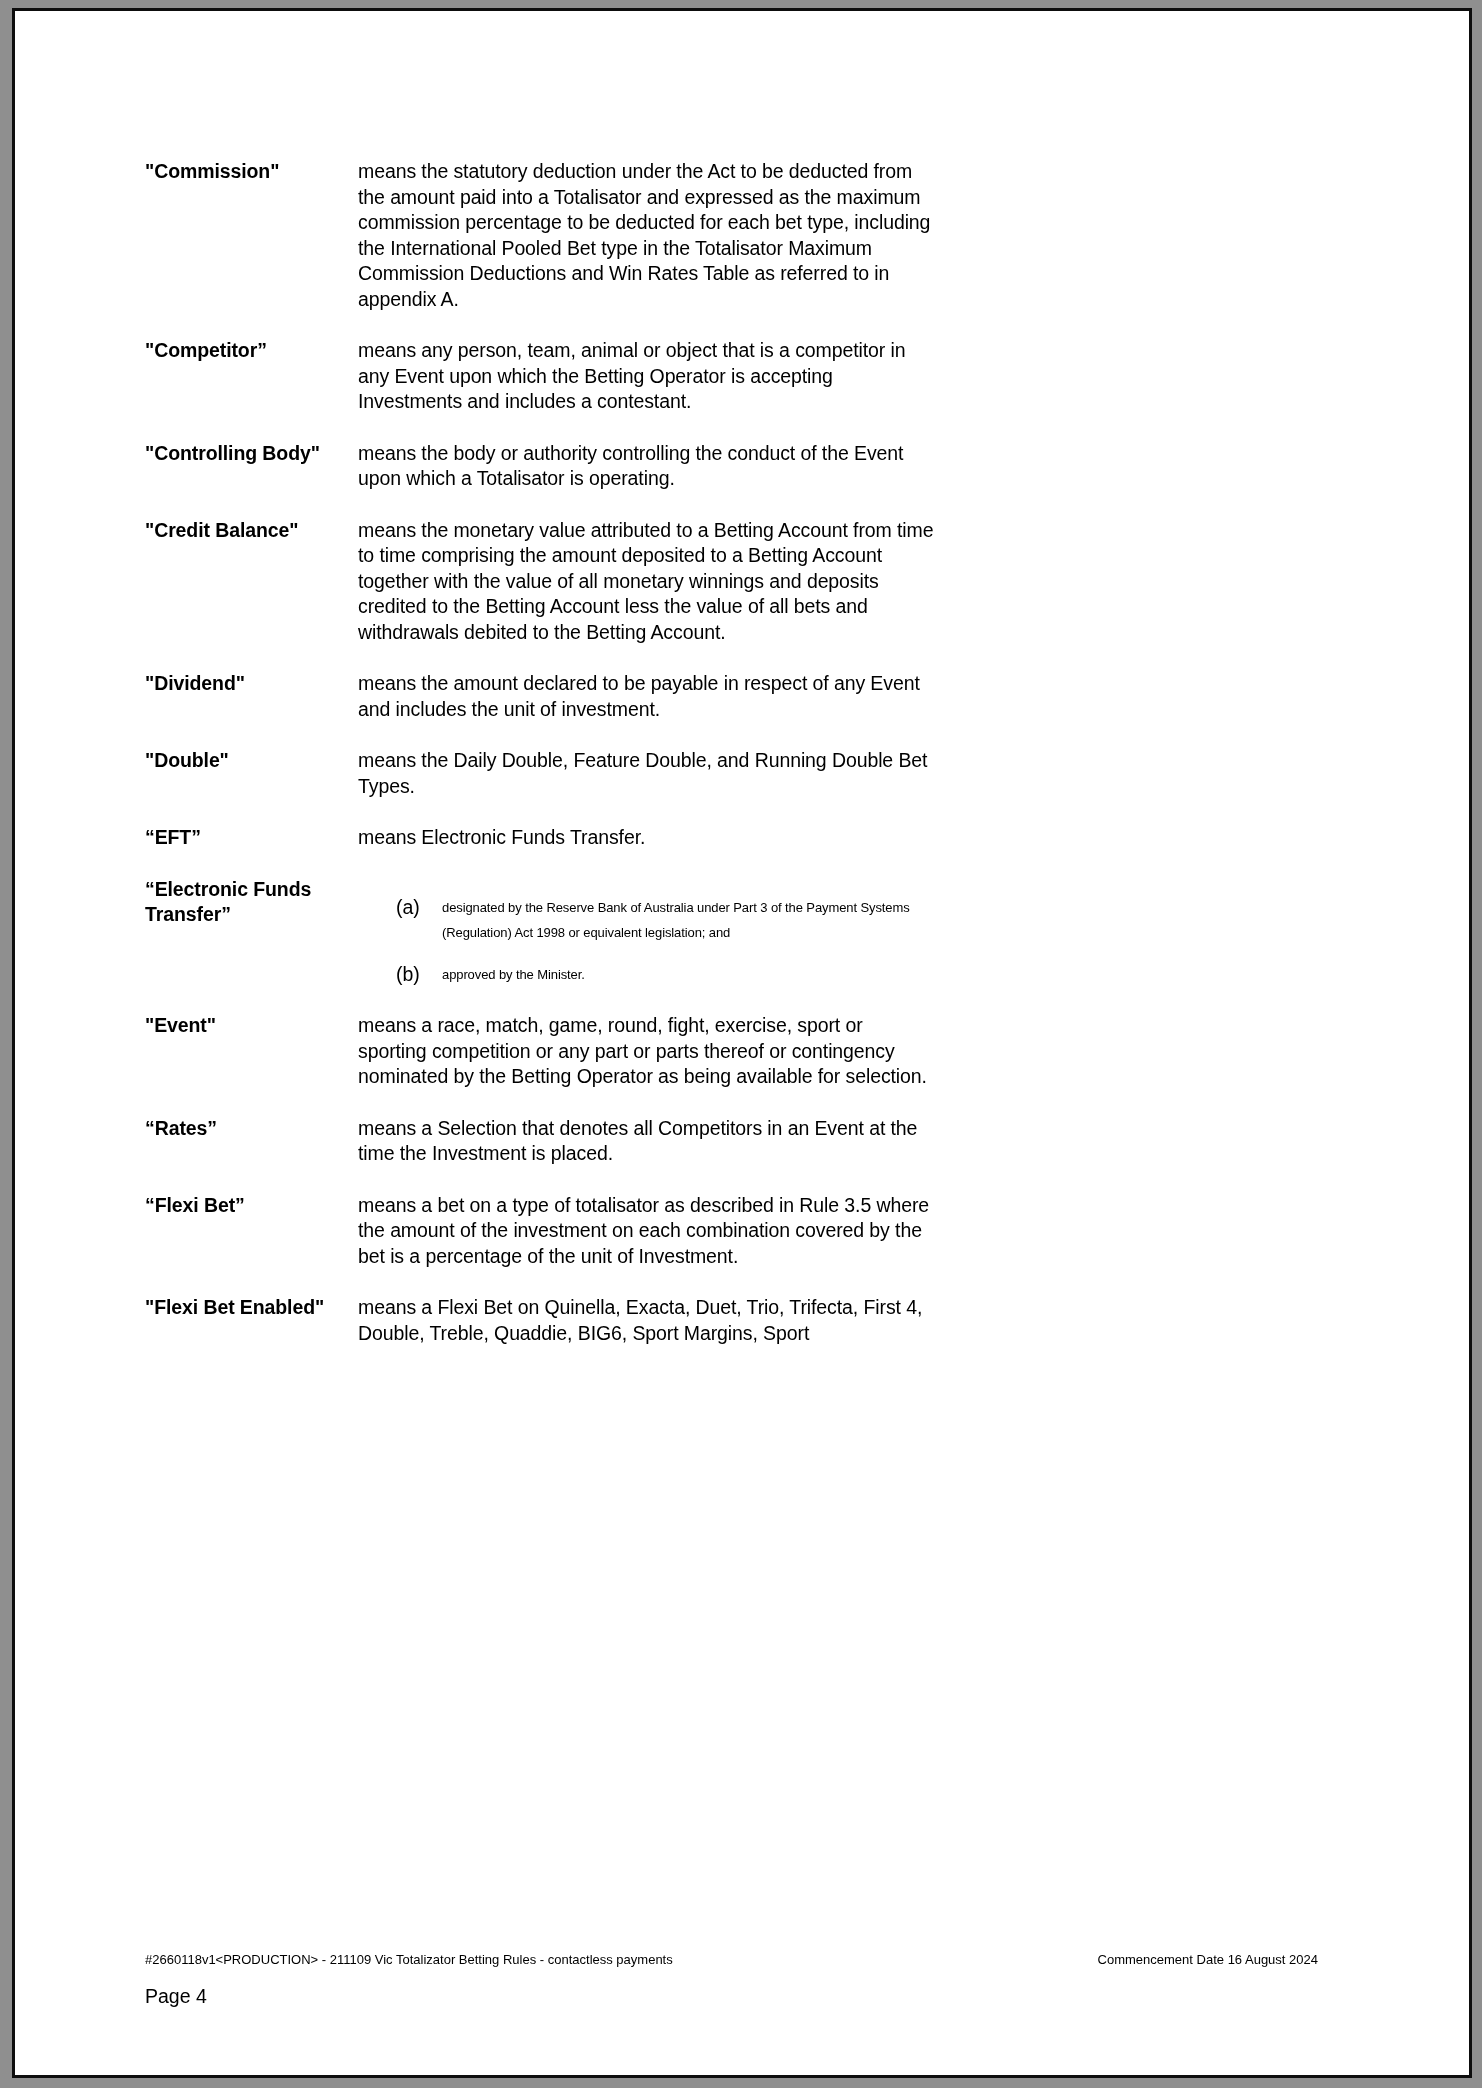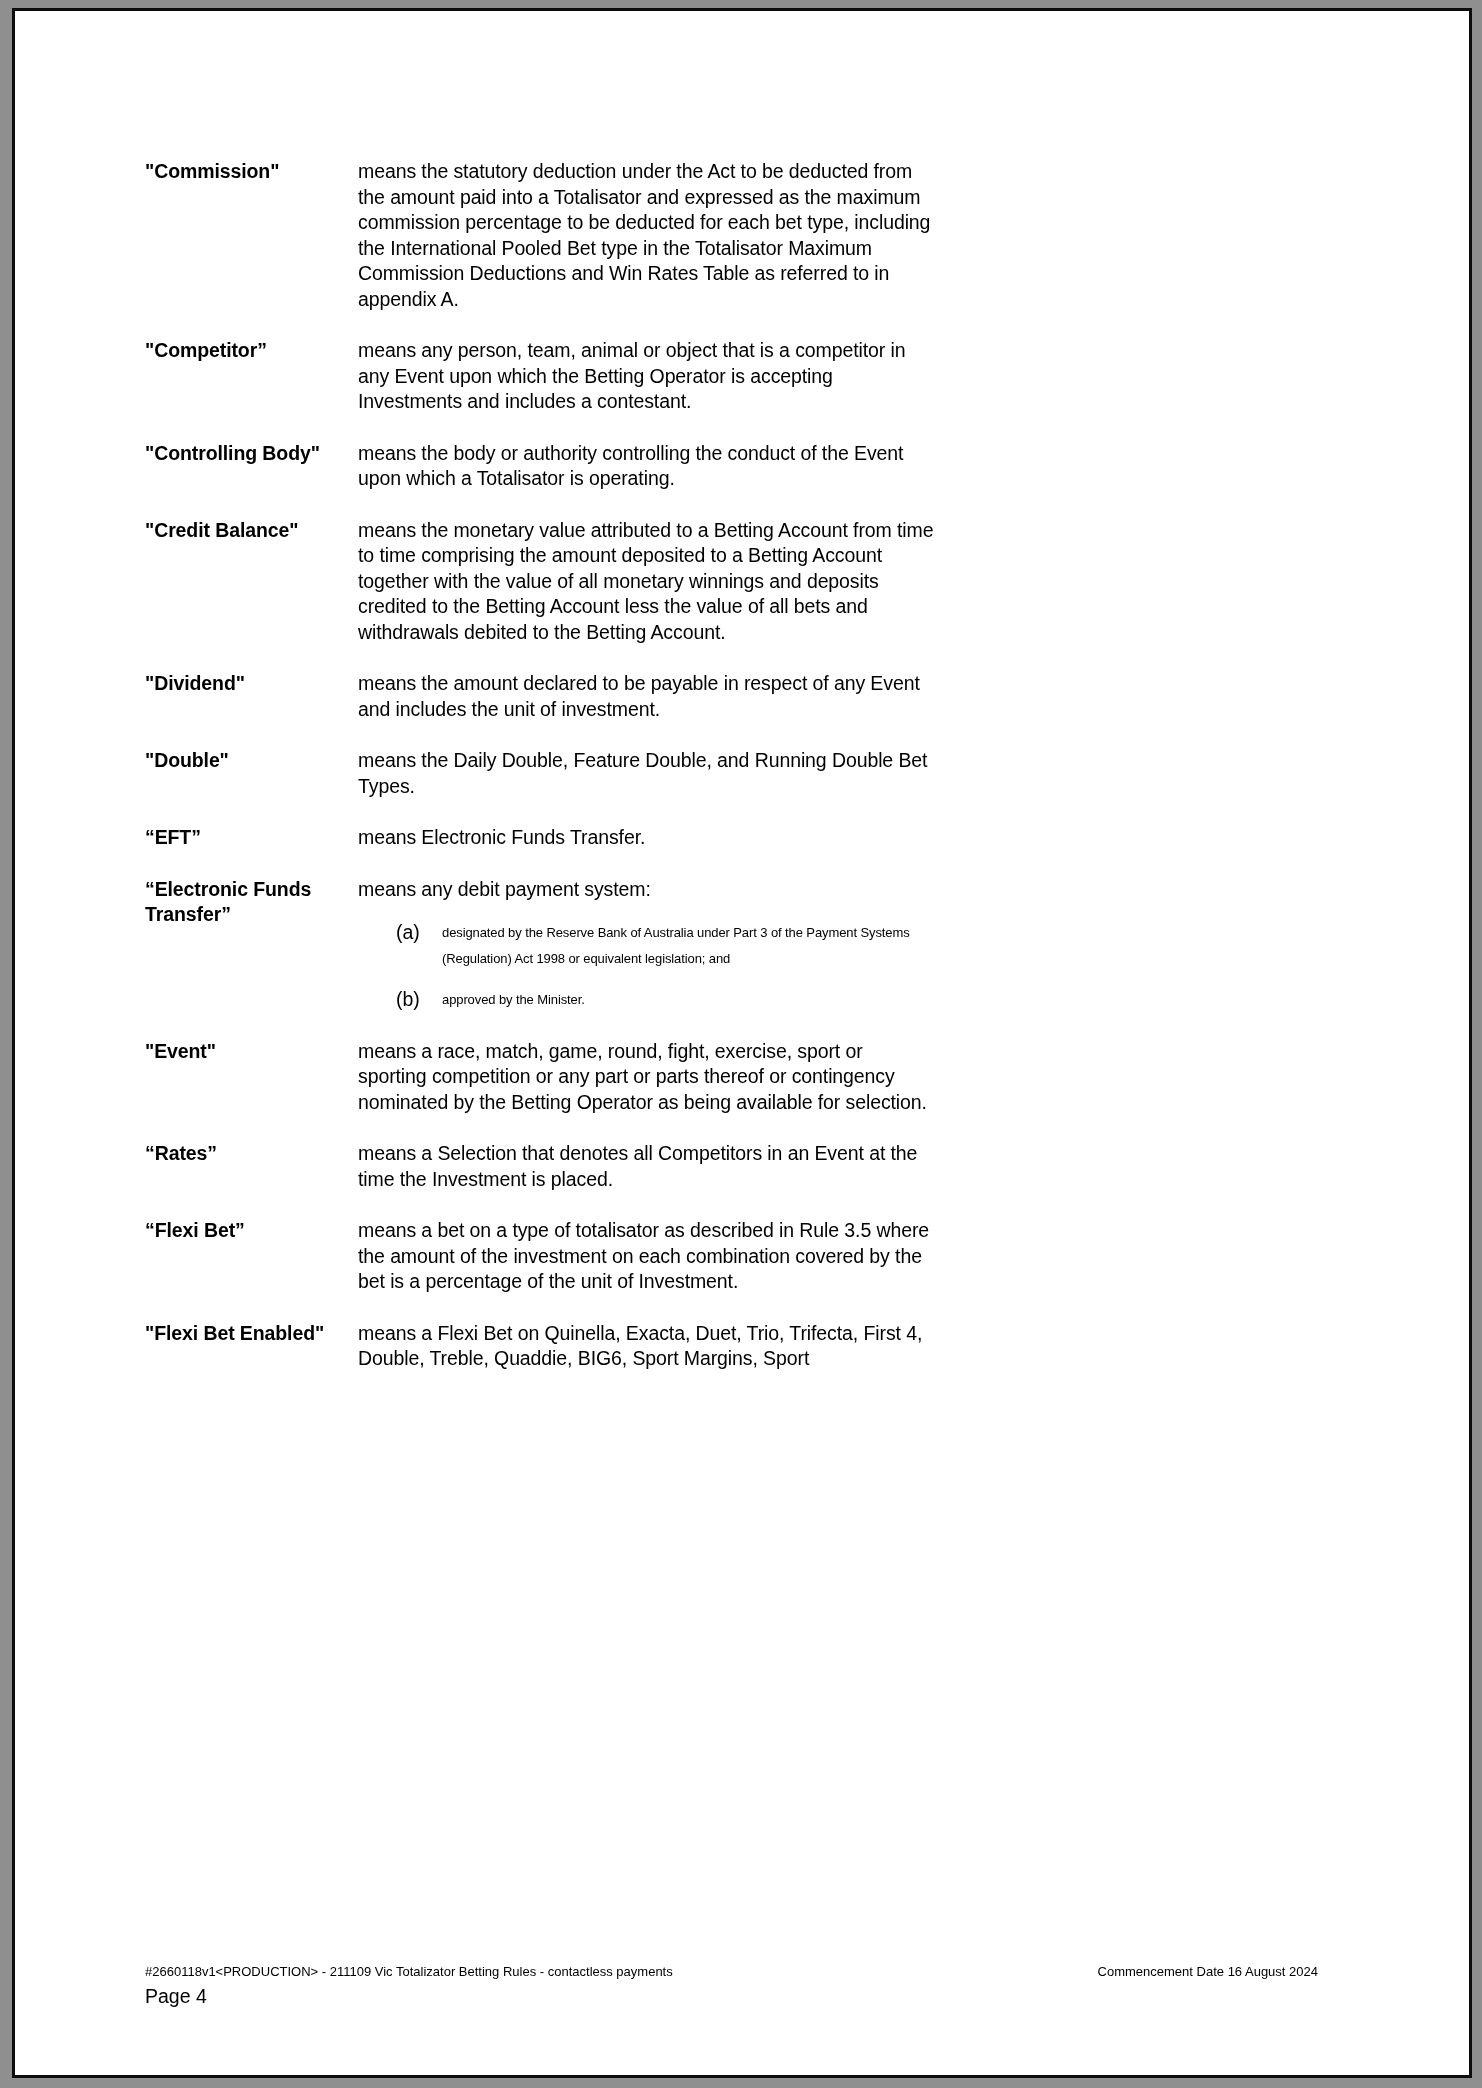--- a/index.html
+++ b/index.html
@@ -123,21 +123,21 @@
   .footer-doc-id {
     white-space: nowrap;
   }
 
   .footer-commencement {
     white-space: nowrap;
     padding-right: 56px;
   }
 
   .footer-page {
-    margin-top: 4px;
+    margin-top: 16px;
     font-size: 19.5px;
     line-height: 25px;
     color: #000;
   }
 </style>
 </head>
 <body>
 
 <div class="page-canvas">
   <div class="page-sheet">
@@ -190,21 +190,20 @@
         <div class="def-row">
           <div class="def-term">“EFT”</div>
           <div class="def-body">
             <p class="def-lead">means Electronic Funds Transfer.</p>
           </div>
         </div>
 
         <div class="def-row">
           <div class="def-term">“Electronic Funds Transfer”</div>
           <div class="def-body">
-            <p class="def-lead">means any debit payment system:</p>
             <ul class="sub-list">
               <li class="sub-item">
                 <span class="sub-marker">(a)</span>
                 <span class="sub-text">designated by the Reserve Bank of Australia under Part 3 of the Payment Systems (Regulation) Act 1998 or equivalent legislation; and</span>
               </li>
               <li class="sub-item">
                 <span class="sub-marker">(b)</span>
                 <span class="sub-text">approved by the Minister.</span>
               </li>
             </ul>

